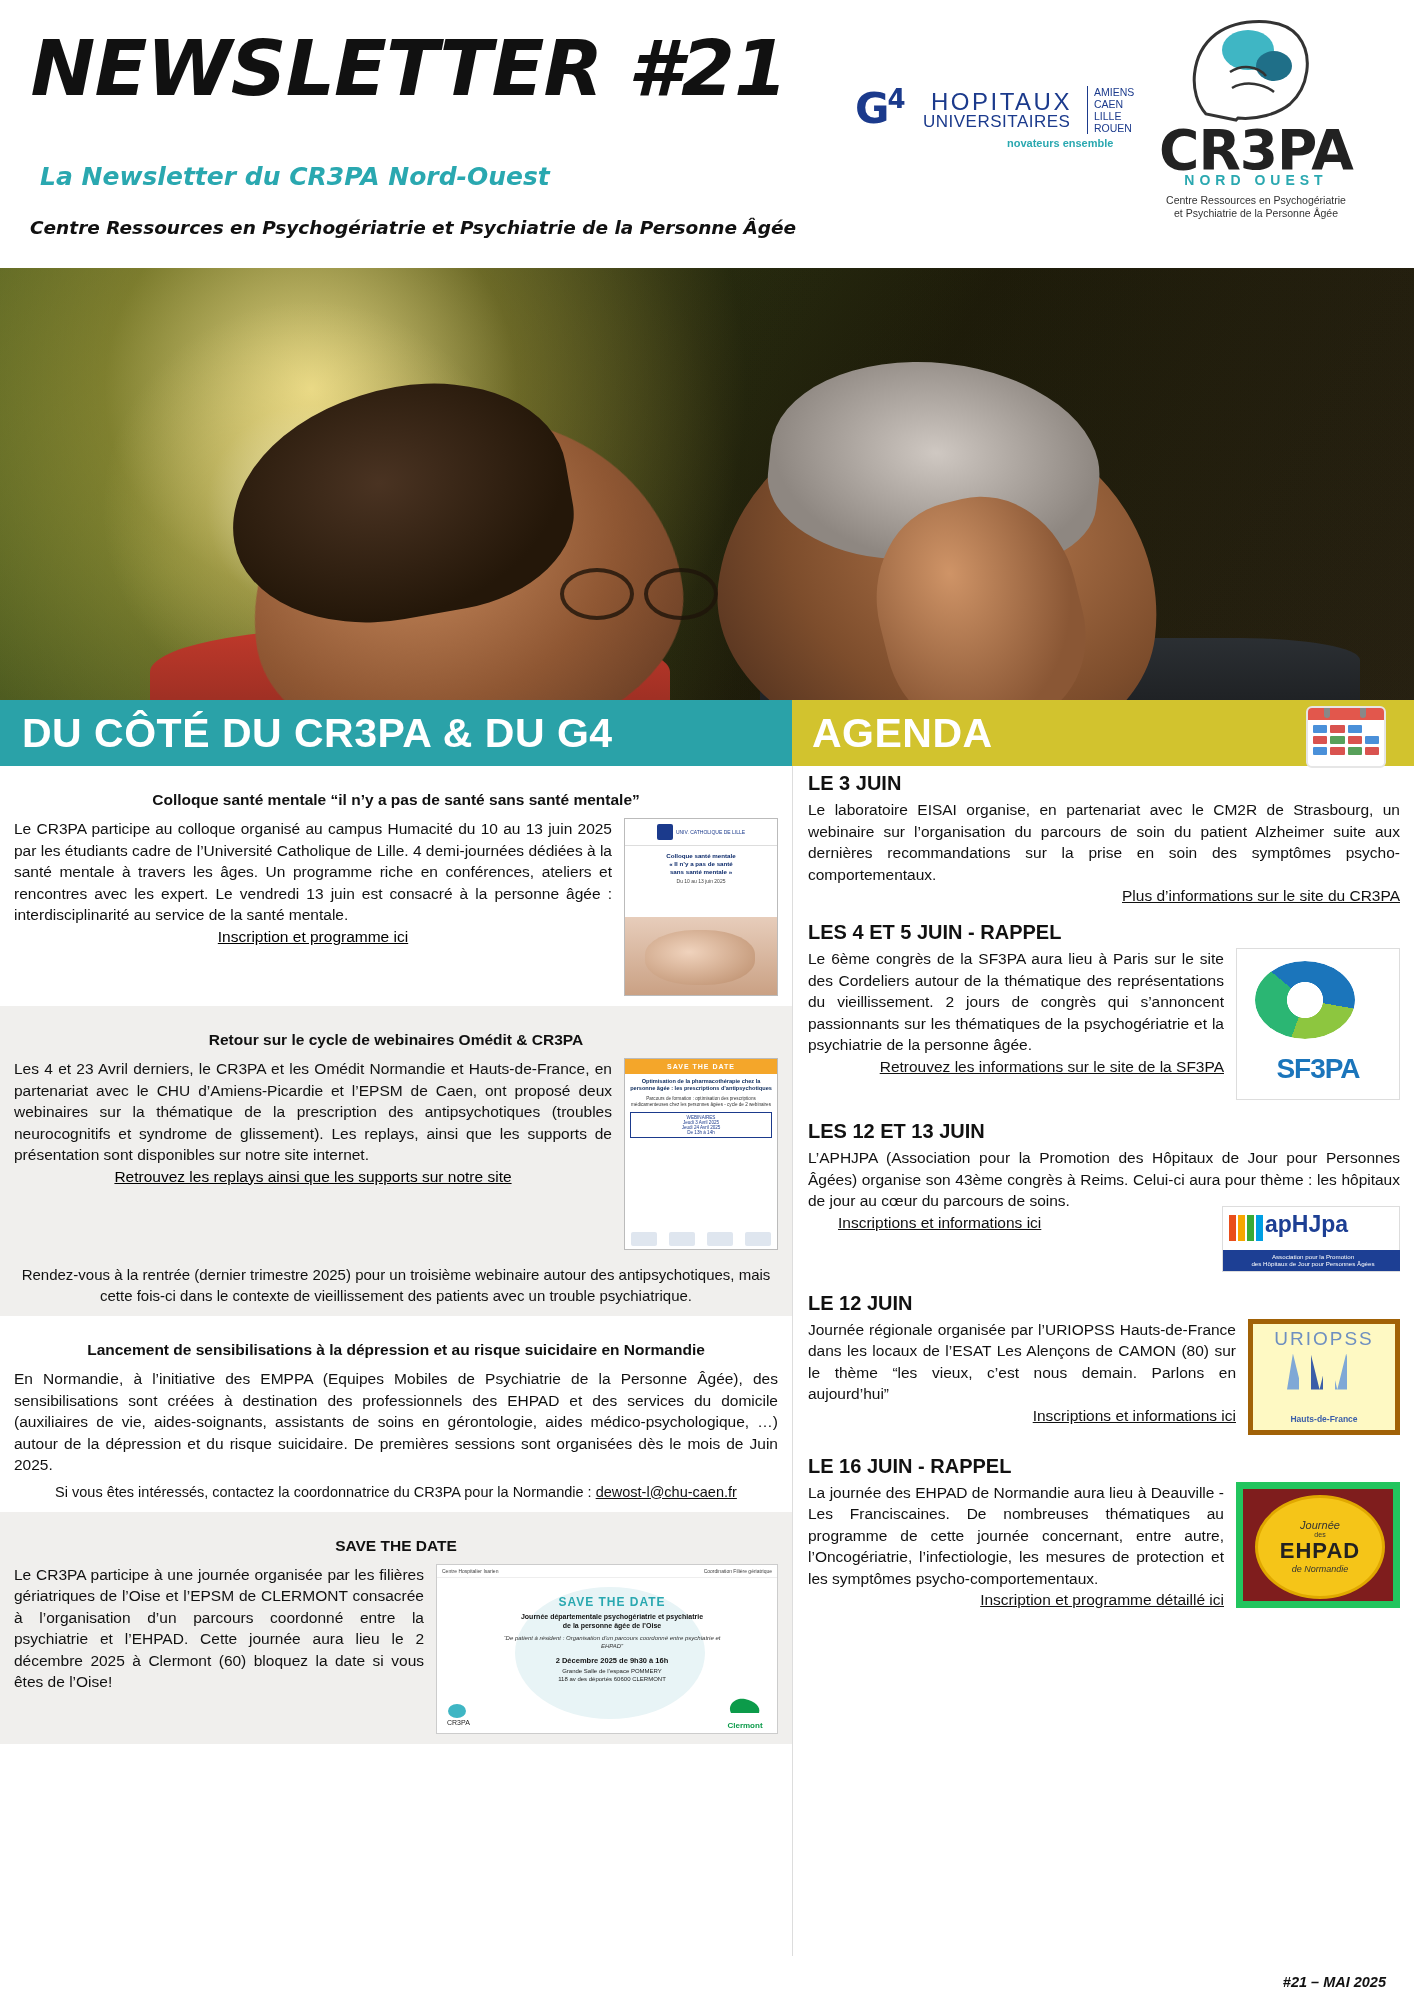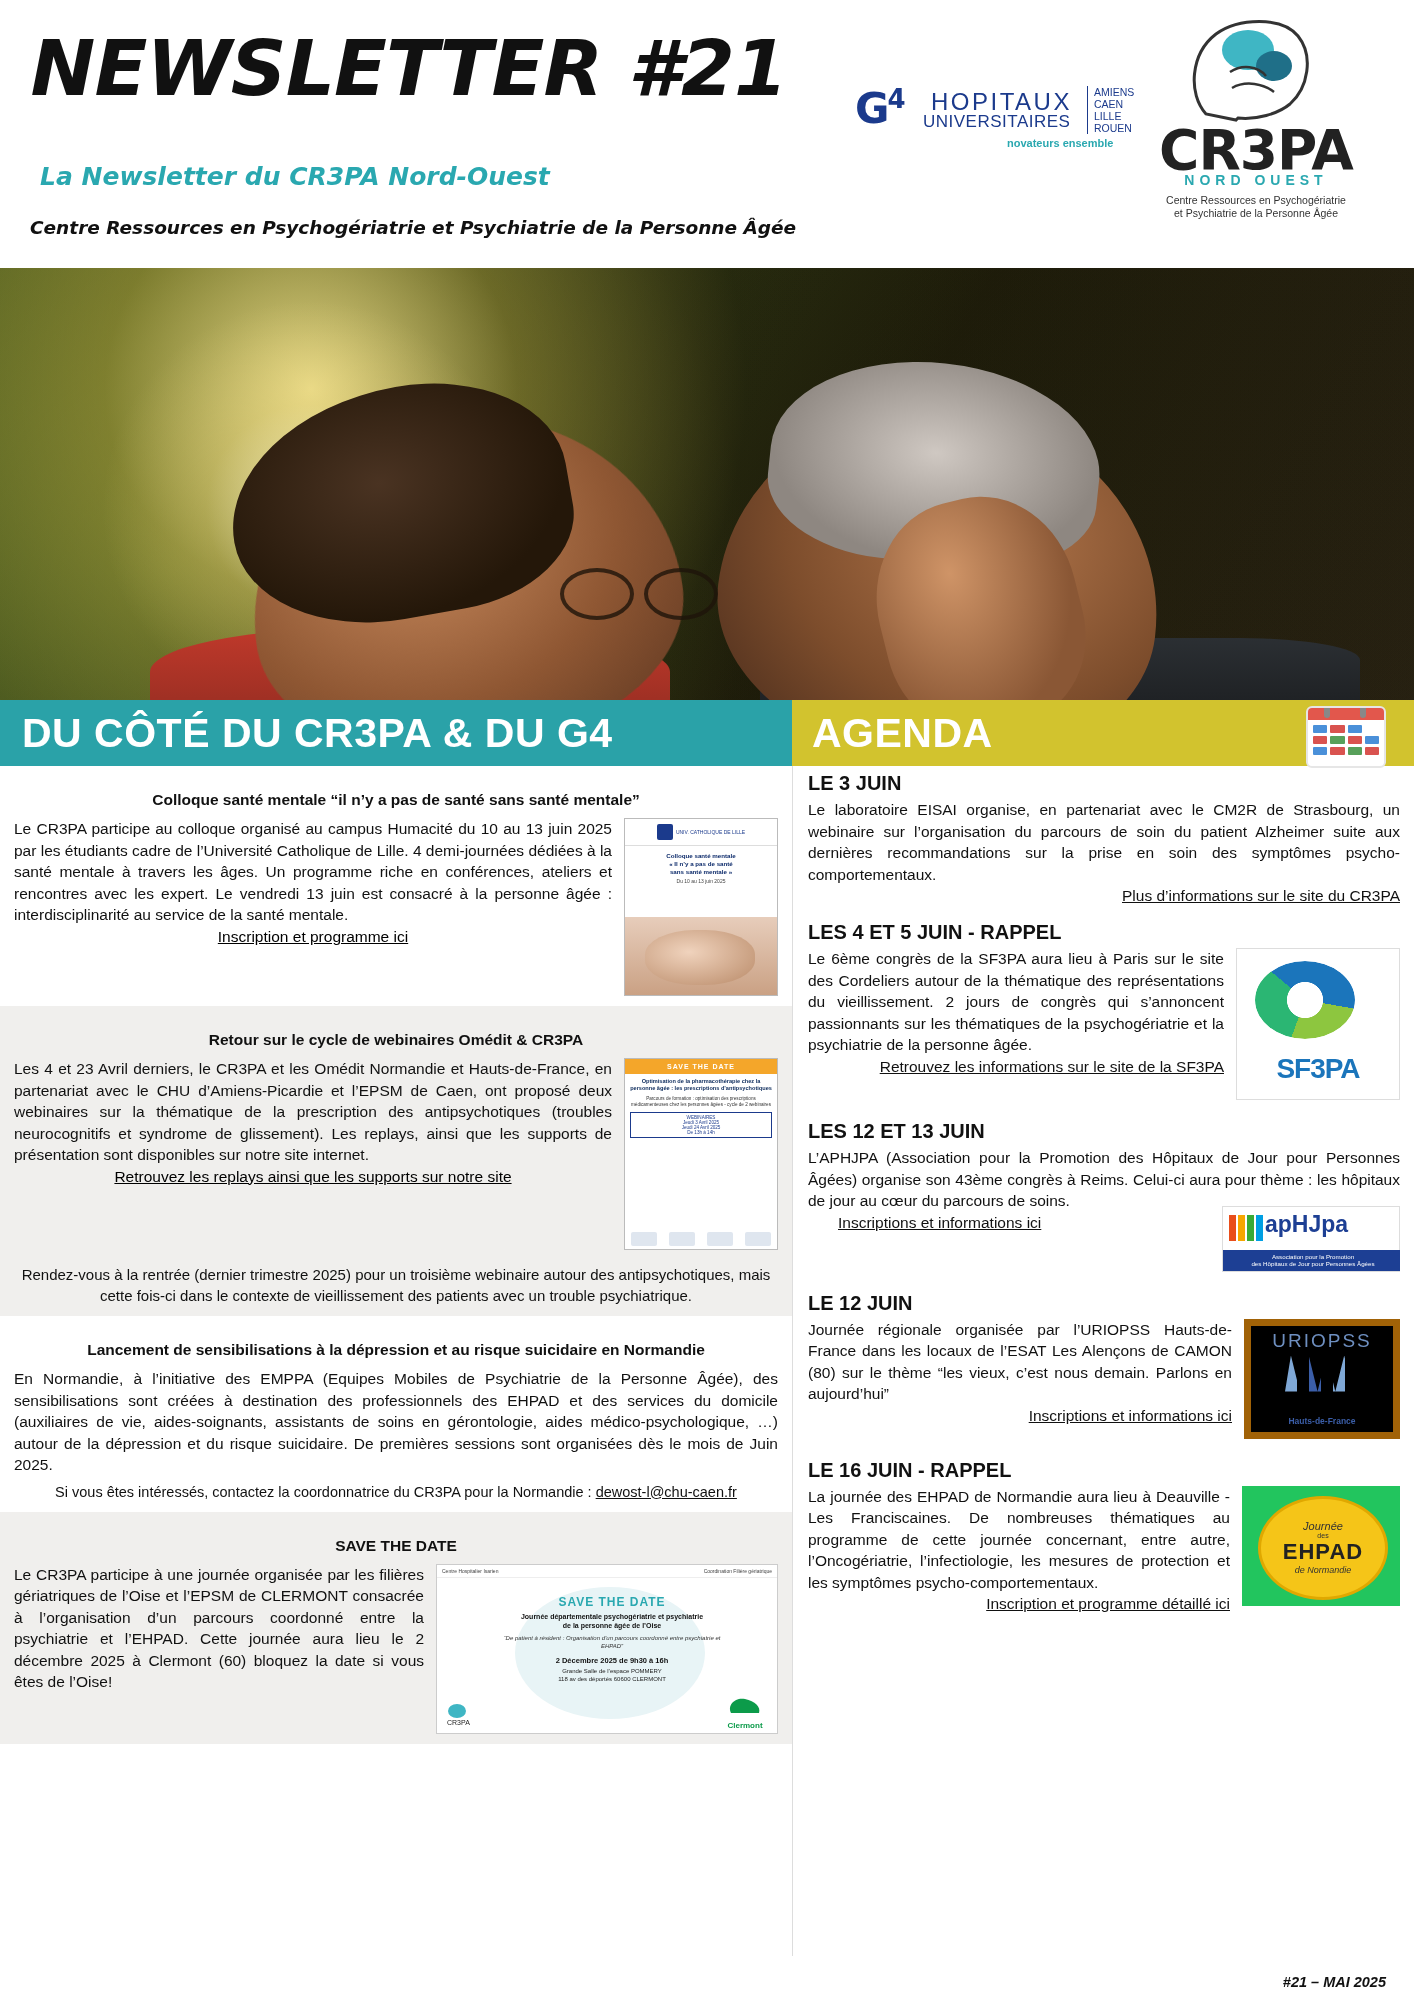--- a/index.html
+++ b/index.html
@@ -252,30 +252,30 @@
   .aphjpa .bars i{display:block;width:7px;height:26px;}
   .aphjpa .bars i:nth-child(1){background:#e94e1b;}
   .aphjpa .bars i:nth-child(2){background:#f7a600;}
   .aphjpa .bars i:nth-child(3){background:#3aaa35;}
   .aphjpa .bars i:nth-child(4){background:#009fe3;}
   .aphjpa .name{position:absolute;left:42px;top:4px;font-size:23px;font-weight:bold;color:#1d3f94;}
   .aphjpa .strip{position:absolute;left:0;bottom:0;width:100%;background:#1d3f94;color:#fff;
     font-size:6.2px;text-align:center;padding:3px 2px;line-height:7.5px;}
 
   
-  .uriopss{width:142px;height:106px;position:relative;background:#000000;border:7px solid #a16207;}
+  .uriopss{width:142px;height:106px;position:relative;background:#fef9c3;border:5px solid #a16207;}
   .uriopss .u{position:absolute;left:0;top:4px;width:100%;text-align:center;font-size:19px;color:#6e8fc0;letter-spacing:2px;}
   .uriopss .wave{position:absolute;left:34px;top:30px;width:74px;height:36px;
     background:linear-gradient(90deg,#7fa8d6 0 12px,transparent 12px 24px,#3b5ea8 24px 36px,transparent 36px 48px,#7fa8d6 48px 60px,transparent 60px 74px);
     clip-path:polygon(0 100%,8% 0,20% 100%,32% 0,44% 100%,56% 0,68% 100%,80% 0,92% 100%,100% 40%,100% 100%);
   }
   .uriopss .hdf{position:absolute;left:0;bottom:6px;width:100%;text-align:center;font-size:8.5px;color:#3b5ea8;font-weight:bold;}
 
   
-  .ehpad{width:150px;height:112px;position:relative;background:#22c55e;border:4px solid #22c55e;}
+  .ehpad{width:150px;height:112px;position:relative;background:#7f1d1d;border:7px solid #22c55e;}
   .ehpad .circle{position:absolute;left:12px;top:6px;width:124px;height:98px;border-radius:50%;
     background:#f5c518;border:3px solid #e0a800;display:flex;flex-direction:column;align-items:center;justify-content:center;}
   .ehpad .l1{font-size:11px;font-style:italic;color:#333;line-height:11px;}
   .ehpad .l2{font-size:7px;color:#333;}
   .ehpad .l3{font-size:22px;font-weight:bold;color:#222;letter-spacing:1px;}
   .ehpad .l4{font-size:9px;font-style:italic;color:#333;}
 
   
   .footer{
     position:absolute;right:18px;bottom:10px;

